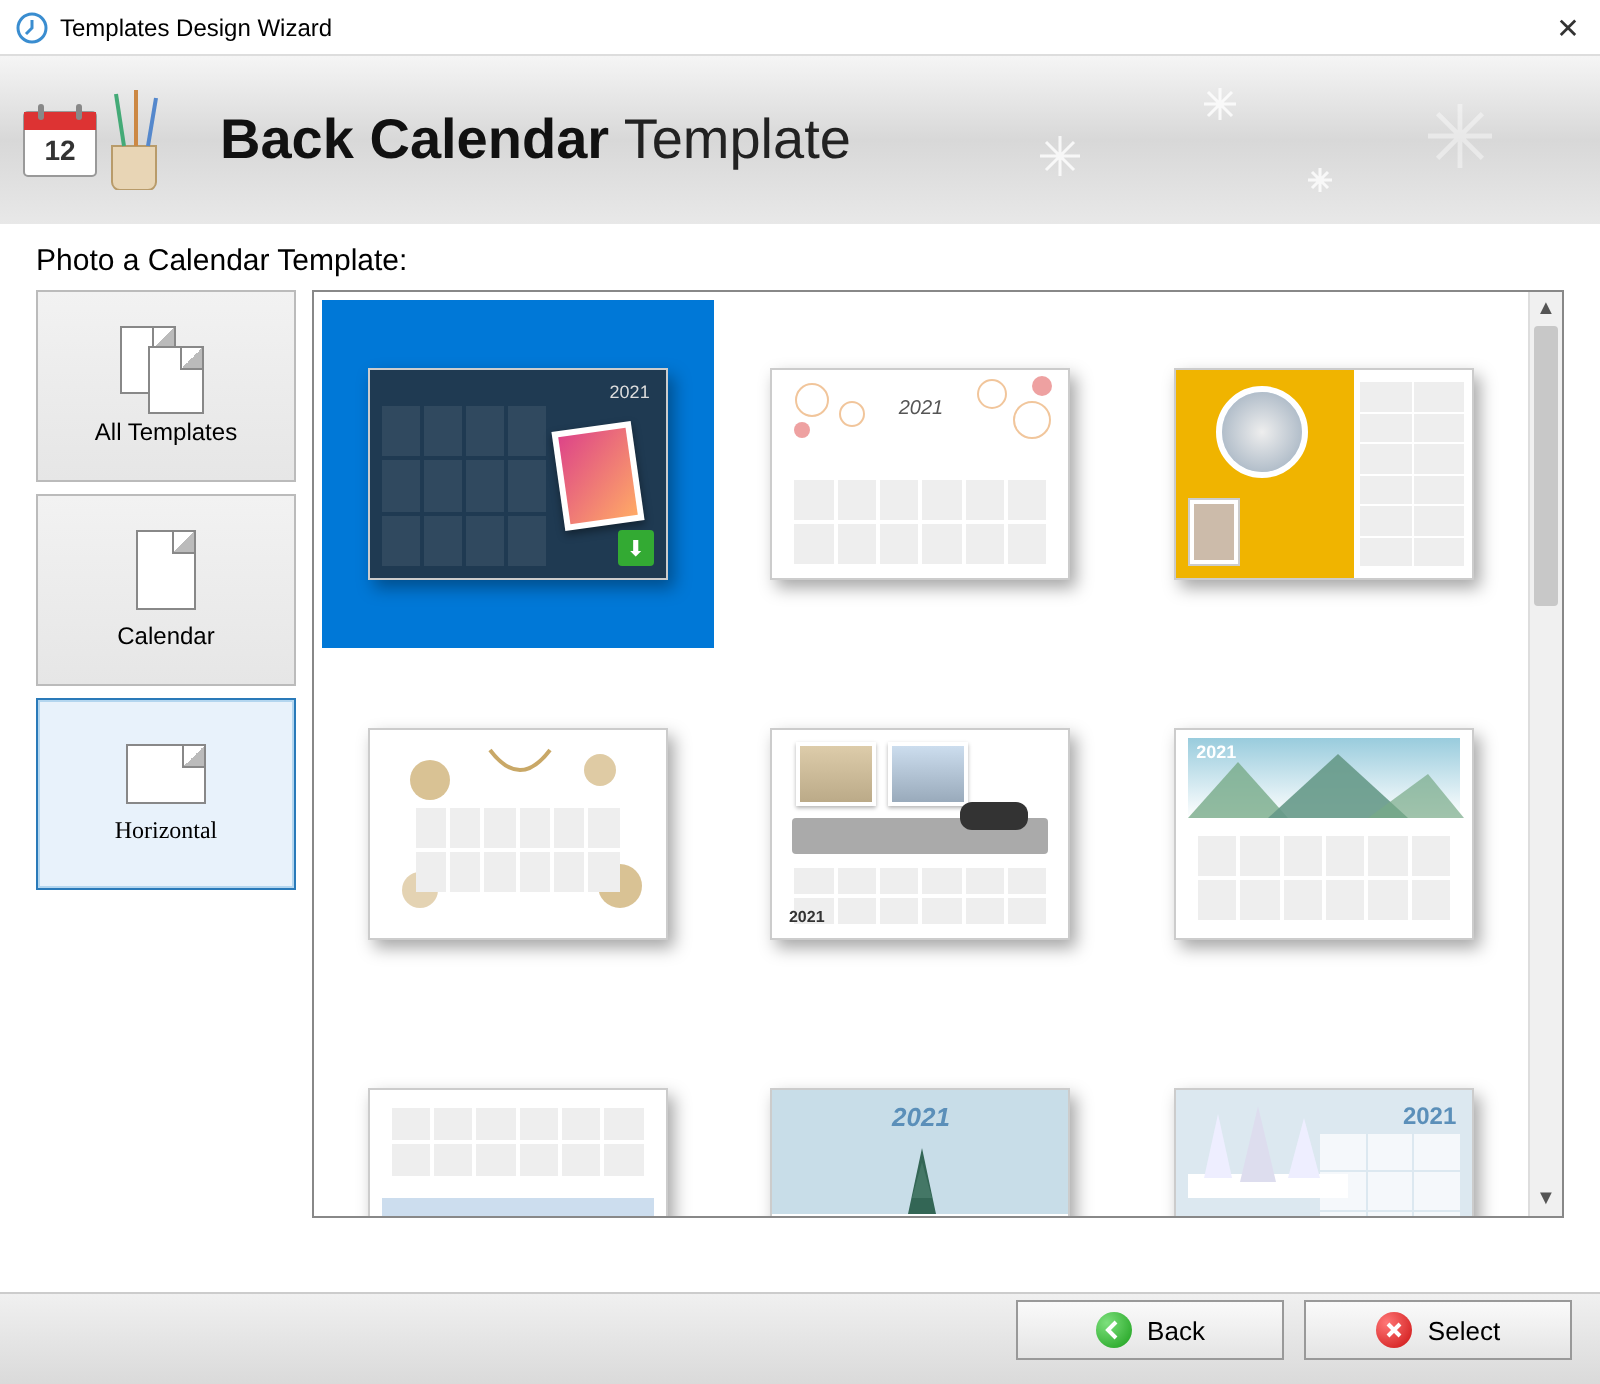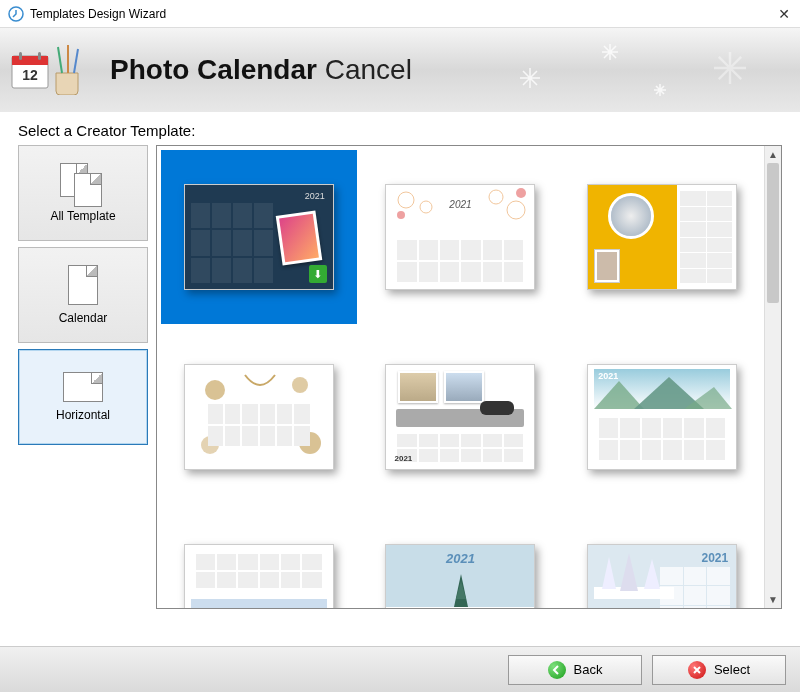--- a/index.html
+++ b/index.html
@@ -17,35 +17,35 @@
 .banner .brand { font-size: 28px; font-weight: 300; color: #222; margin-left: 8px; }
 .banner .brand .bold { font-weight: 700; color: #111; }
 .banner .snow { position: absolute; right: 0; top: 0; bottom: 0; width: 320px; pointer-events: none; }
 
 .content { padding: 10px 18px 0 18px; }
 .heading { font-size: 15px; color: #000; margin-bottom: 6px; }
 
 .workarea { display: flex; height: 464px; }
 .sidebar { width: 138px; display: flex; flex-direction: column; gap: 6px; padding-right: 8px; }
 .sidebtn { height: 96px; border: 1px solid #bbb; background: linear-gradient(to bottom, #f2f2f2, #e6e6e6); display: flex; flex-direction: column; align-items: center; justify-content: center; cursor: pointer; font-size: 12px; color: #000; }
-.sidebtn.selected { border: 1px solid #2a7ab9; background: #e8f2fb; box-shadow: inset 0 0 0 1px #b3d6ef; }
+.sidebtn.selected { border: 1px solid #2a7ab9; background: #e8f2fb; box-shadow: inset 0 0 0 1px #b3d6ef; font-family: Liberation Serif, serif; }
 .sidebtn .doc-icon { width: 38px; height: 46px; margin-bottom: 6px; position: relative; }
 .sidebtn.horiz .doc-icon { width: 46px; height: 38px; }
 
 .gallery-wrap { flex: 1; border: 1px solid #888; display: flex; }
 .gallery { flex: 1; padding: 4px; overflow: hidden; display: grid; grid-template-columns: repeat(3, 1fr); grid-auto-rows: 174px; gap: 6px; }
 .thumb-cell { display: flex; align-items: center; justify-content: center; }
 .thumb-cell.selected { background: #0078d7; }
 .thumb { width: 150px; height: 106px; background: #f8f8f8; border: 1px solid #ccc; box-shadow: 3px 4px 8px rgba(0,0,0,0.35); position: relative; overflow: hidden; }
 .scrollbar { width: 17px; background: #f0f0f0; border-left: 1px solid #ddd; display: flex; flex-direction: column; align-items: center; justify-content: space-between; }
 .scrollbar .arrow { width: 17px; height: 17px; display: flex; align-items: center; justify-content: center; font-size: 10px; color: #555; cursor: pointer; }
 .scrollbar .track { flex: 1; width: 100%; position: relative; }
 .scrollbar .handle { position: absolute; top: 0; left: 2px; right: 2px; height: 140px; background: #c8c8c8; border-radius: 2px; }
 
-.footer { position: absolute; bottom: 0; left: 0; right: 0; height: 46px; background: linear-gradient(to bottom, #f0f0f0, #dadada); border-top: 1px solid #ccc; display: flex; align-items: center; justify-content: flex-end; padding: 0 14px; gap: 10px; }
+.footer { position: absolute; bottom: 0; left: 0; right: 0; height: 46px; background: linear-gradient(to bottom, #f0f0f0, #dadada); border-top: 1px solid #ccc; display: flex; align-items: flex-end; justify-content: flex-end; padding: 12px 14px; gap: 10px; }
 .btn { width: 134px; height: 30px; border: 1px solid #999; background: linear-gradient(to bottom, #fafafa, #e4e4e4); display: flex; align-items: center; justify-content: center; gap: 8px; font-size: 13px; color: #000; cursor: pointer; }
 .btn.primary { border: 2px solid #2a7ab9; }
 .btn .circ { width: 18px; height: 18px; border-radius: 50%; display: flex; align-items: center; justify-content: center; color: #fff; font-size: 11px; }
 .btn .green { background: radial-gradient(circle at 30% 30%, #7de07d, #1a9e1a); }
 .btn .red { background: radial-gradient(circle at 30% 30%, #f77, #c11); }
 
 
 .grid-cal { display: grid; grid-template-columns: repeat(6,1fr); grid-template-rows: repeat(2,1fr); gap: 2px; padding: 3px; height: 46%; }
 .grid-cal div { background: #eee; }
 
@@ -81,52 +81,52 @@
     <span class="brush">
       <svg viewBox="0 0 38 50">
         <path d="M8 28 h22 v18 a4 4 0 0 1 -4 4 h-14 a4 4 0 0 1 -4 -4 z" fill="#e8d5b5" stroke="#b89b6a"></path>
         <line x1="14" y1="28" x2="10" y2="2" stroke="#4a7" stroke-width="2"></line>
         <line x1="20" y1="28" x2="20" y2="0" stroke="#c84" stroke-width="2"></line>
         <line x1="26" y1="28" x2="30" y2="4" stroke="#58c" stroke-width="2"></line>
       </svg>
     </span>
   </div>
   <div class="brand">
-    <span class="bold">Photo Calendar</span><span> Cancel</span>
+    <span class="bold">Back Calendar</span><span> Template</span>
   </div>
   <svg class="snow" viewBox="0 0 320 84">
     <g stroke="#fff" stroke-width="1.5" opacity="0.8" fill="none">
       <g transform="translate(50,50)">
           <path d="M-10 0h20M0-10v20M-7-7l14 14M-7 7l14-14"></path>
         </g>
       <g transform="translate(130,24)">
           <path d="M-8 0h16M0-8v16M-6-6l12 12M-6 6l12-12"></path>
         </g>
       <g transform="translate(180,62)">
           <path d="M-6 0h12M0-6v12M-4-4l8 8M-4 4l8-8"></path>
         </g>
       <g transform="translate(250,40) scale(1.6)">
           <path d="M-10 0h20M0-10v20M-7-7l14 14M-7 7l14-14" opacity="0.5"></path>
         </g>
     </g>
   </svg>
 </div>
 
 <div class="content">
-  <div class="heading">Select a Creator Template:</div>
+  <div class="heading">Photo a Calendar Template:</div>
 
   <div class="workarea">
     <div class="sidebar">
 
       <div class="sidebtn">
         <div style="position:relative;width:46px;height:46px">
           <div class="page" style="position:absolute;top:0;left:0;width:28px;height:34px"></div>
           <div class="page" style="position:absolute;top:10px;left:14px;width:28px;height:34px"></div>
         </div>
-        <span>All Template</span>
+        <span>All Templates</span>
       </div>
 
       <div class="sidebtn">
         <div class="doc-icon page" style="width:30px;height:40px"></div>
         <span>Calendar</span>
       </div>
 
       <div class="sidebtn horiz selected">
         <div class="doc-icon page" style="width:40px;height:30px"></div>
         <span>Horizontal</span>

